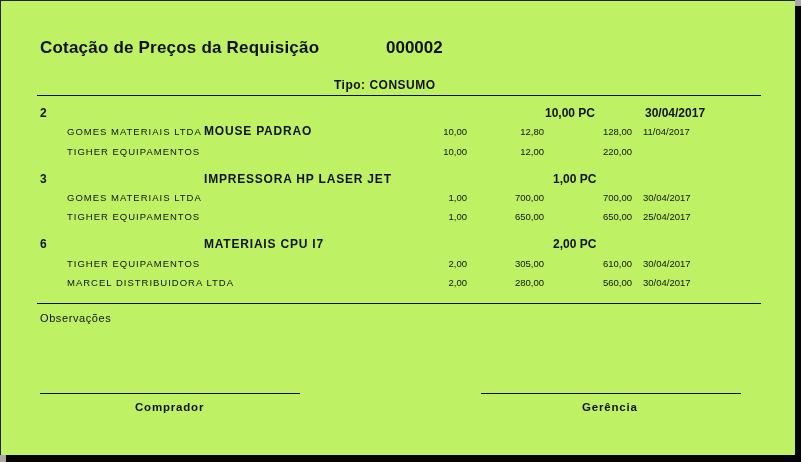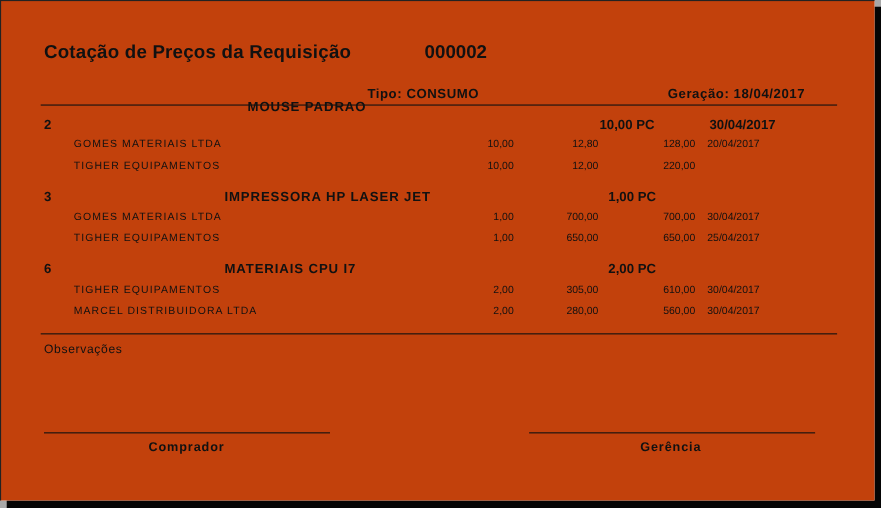--- a/index.html
+++ b/index.html
@@ -8,21 +8,21 @@
     background: #ffffff;
     font-family: "Liberation Sans", sans-serif;
     color: #111;
   }
   .corner-tr { position: absolute; left: 795px; top: 0; width: 6px; height: 6px; background: #a8a8a8; }
   .corner-bl { position: absolute; left: 0; top: 455px; width: 6px; height: 7px; background: #a8a8a8; }
   .shadow-r { position: absolute; left: 795px; top: 6px; width: 6px; height: 456px; background: #050505; }
   .shadow-b { position: absolute; left: 6px; top: 455px; width: 795px; height: 7px; background: #050505; }
   .page {
     position: absolute; left: 0; top: 0; width: 794px; height: 454px;
-    background: #c2410c; border-left: 1px solid #222; border-top: 1px solid #222;
+    background: #bef264; border-left: 1px solid #222; border-top: 1px solid #222;
   }
   .abs { position: absolute; white-space: nowrap; }
   .title { left: 39px; top: 37px; font-size: 17px; font-weight: bold; letter-spacing: 0.2px; }
   .reqno { left: 385px; top: 37px; font-size: 17px; font-weight: bold; }
   .meta { top: 77px; font-size: 12px; font-weight: bold; letter-spacing: 0.5px; }
   .hline { position: absolute; height: 1px; background: #111; }
   .item-code { left: 39px; font-size: 12px; font-weight: bold; }
   .item-desc { left: 203px; font-size: 12px; font-weight: bold; letter-spacing: 0.8px; }
   .item-qty { left: 544px; font-size: 12px; font-weight: bold; }
   .item-date { left: 644px; font-size: 12px; font-weight: bold; }
@@ -42,36 +42,35 @@
 <div class="corner-bl"></div>
 <div class="shadow-r"></div>
 <div class="shadow-b"></div>
 
 <div class="page">
 
   <div class="abs title">Cotação de Preços da Requisição</div>
   <div class="abs reqno">000002</div>
 
   <div class="abs meta" style="left:333px;">Tipo: CONSUMO</div>
-  <div class="abs meta" style="left:606px;">Geração: 18/04/2017</div>
 
   <div class="hline" style="left:36px; top:94px; width:724px;"></div>
 
   <div>
     <div class="abs item-code" style="top:105px;">2</div>
-    <div class="abs item-desc" style="top:89px;margin-left:21px;">MOUSE PADRAO</div>
+    <div class="abs item-desc" style="top:123px;">MOUSE PADRAO</div>
     <div class="abs item-qty" style="top:105px;">10,00 PC</div>
     <div class="abs item-date" style="top:105px;">30/04/2017</div>
 
     <div>
       <div class="abs sup-name" style="top:125px;">GOMES MATERIAIS LTDA</div>
       <div class="abs num c-qty" style="top:125px;">10,00</div>
       <div class="abs num c-unit" style="top:125px;">12,80</div>
       <div class="abs num c-total" style="top:125px;">128,00</div>
-      <div class="abs c-date" style="top:125px;">20/04/2017</div>
+      <div class="abs c-date" style="top:125px;">11/04/2017</div>
     </div>
     <div>
       <div class="abs sup-name" style="top:145px;">TIGHER EQUIPAMENTOS</div>
       <div class="abs num c-qty" style="top:145px;">10,00</div>
       <div class="abs num c-unit" style="top:145px;">12,00</div>
       <div class="abs num c-total" style="top:145px;">220,00</div>
       <div class="abs c-date" style="top:145px;"></div>
     </div>
   </div>
 

